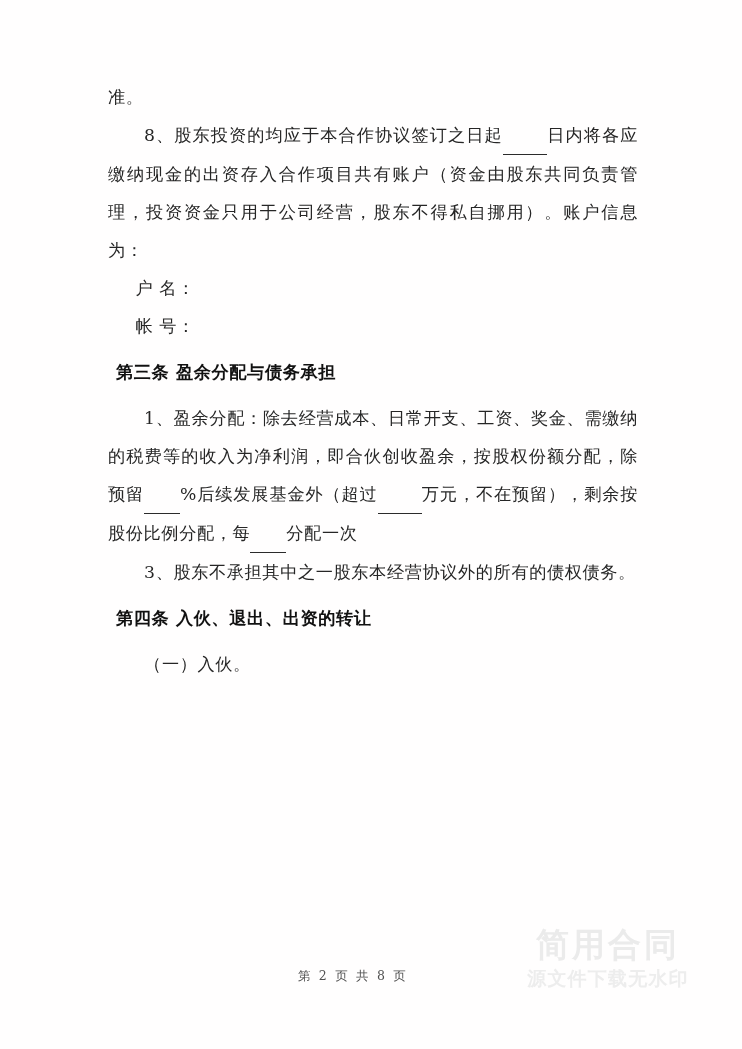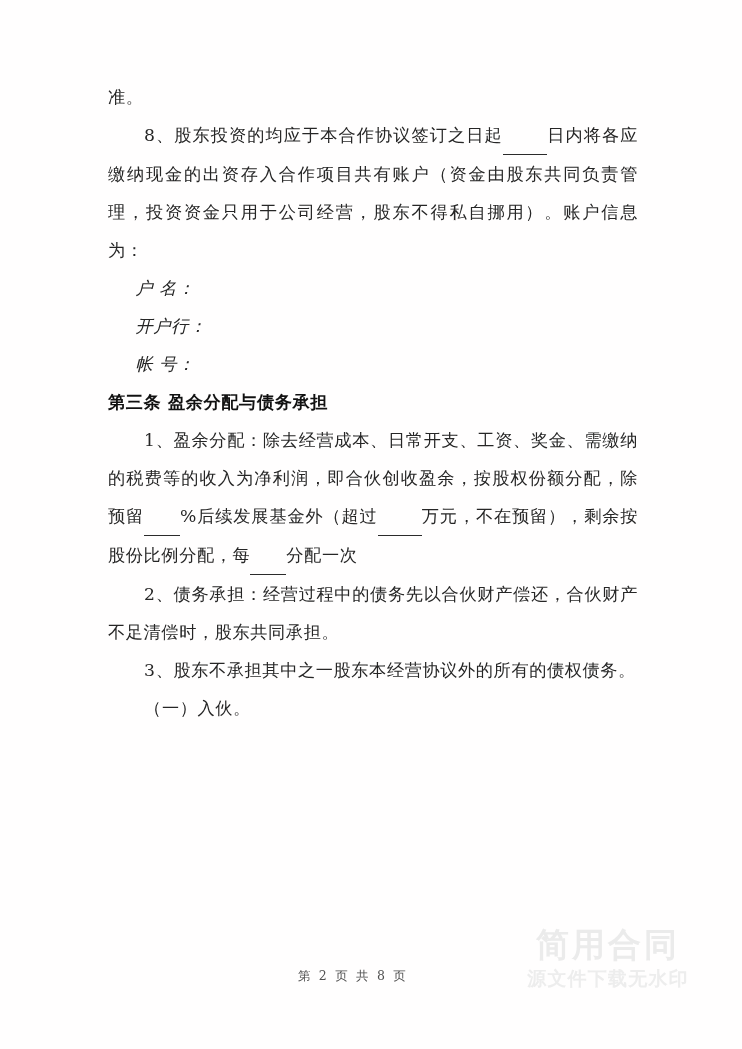--- a/index.html
+++ b/index.html
@@ -44,28 +44,27 @@
     color: #262626;
     font-weight: 400;
   }
 
   .para.indent {
     text-indent: 2.1em;
   }
 
   .para.indent-label {
     text-indent: 1.6em;
-    font-style: italic;
   }
 
   .heading {
     font-size: 17.2px;
     line-height: 38px;
     letter-spacing: 0.6px;
-    margin: 0;
+    margin: 8px;
     font-weight: 700;
     color: #111111;
     text-indent: 0;
   }
 
   .blank {
     display: inline-block;
     border-bottom: 1.3px solid #2b2b2b;
     vertical-align: baseline;
   }
@@ -113,26 +112,25 @@
 </style>
 </head>
 <body>
 
 <div id="page">
 
   <div id="doc-body">
       <p class="para"><span>准。</span></p>
       <p class="para indent"><span>8、股东投资的均应于本合作协议签订之日起</span><span class="blank w-lg">&nbsp;</span><span>日内将各应缴纳现金的出资存入合作项目共有账户（资金由股东共同负责管理，投资资金只用于公司经营，股东不得私自挪用）。账户信息为：</span></p>
       <p class="para indent-label"><span>户  名：</span></p>
-      <p class="para indent-label"><span>开户行：</span></p>
       <p class="para indent-label"><span>帐  号：</span></p>
       <p class="heading"><span>第三条  盈余分配与债务承担</span></p>
       <p class="para indent"><span>1、盈余分配：除去经营成本、日常开支、工资、奖金、需缴纳的税费等的收入为净利润，即合伙创收盈余，按股权份额分配，除预留</span><span class="blank w-md">&nbsp;</span><span>%后续发展基金外（超过</span><span class="blank w-lg">&nbsp;</span><span>万元，不在预留），剩余按股份比例分配，每</span><span class="blank w-md">&nbsp;</span><span>分配一次</span></p>
-      <p class="para indent"><span>2、债务承担：经营过程中的债务先以合伙财产偿还，合伙财产不足清偿时，股东共同承担。</span></p>
       <p class="para indent"><span>3、股东不承担其中之一股东本经营协议外的所有的债权债务。</span></p>
+      <p class="heading"><span>第四条 入伙、退出、出资的转让</span></p>
       <p class="para indent"><span>（一）入伙。</span></p>
     </div>
 
   <div id="footer">
     <span>第 2 页  共 8 页</span>
   </div>
 
   <div id="watermark">
     <div class="wm-main">简用合同</div>
     <div class="wm-sub">源文件下载无水印</div>

